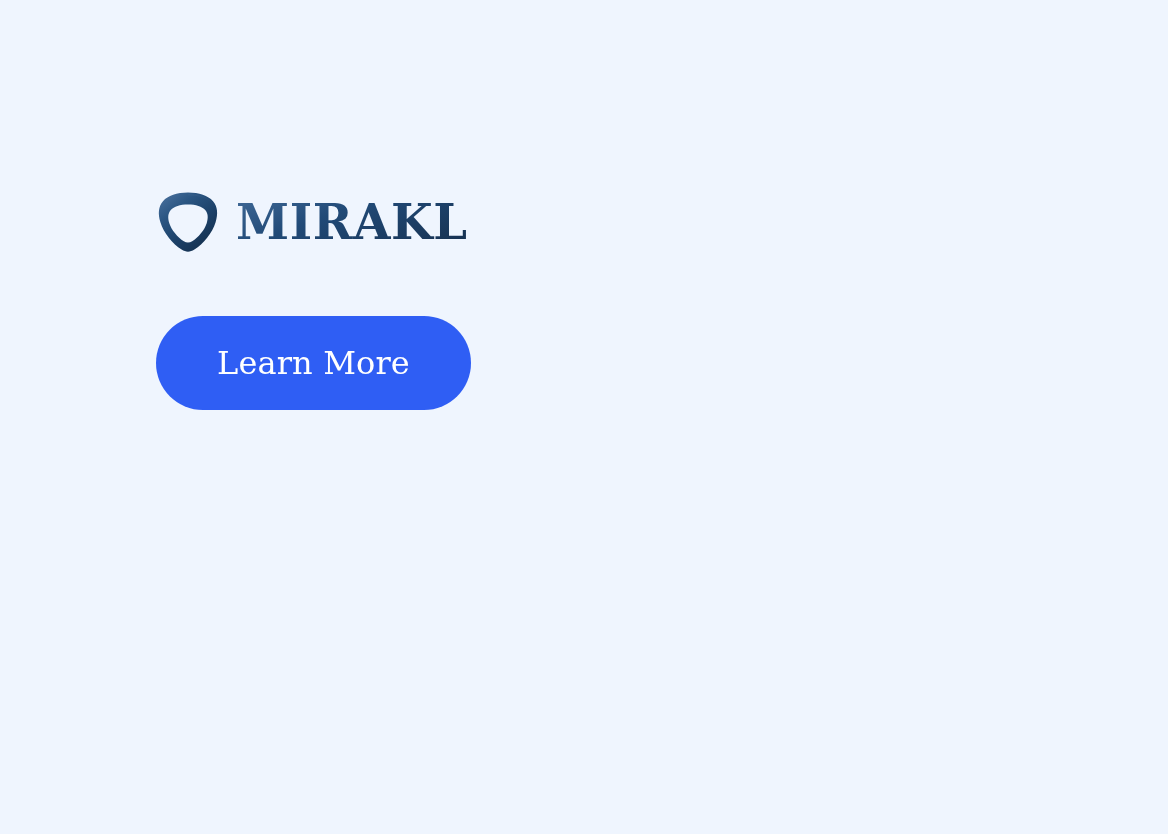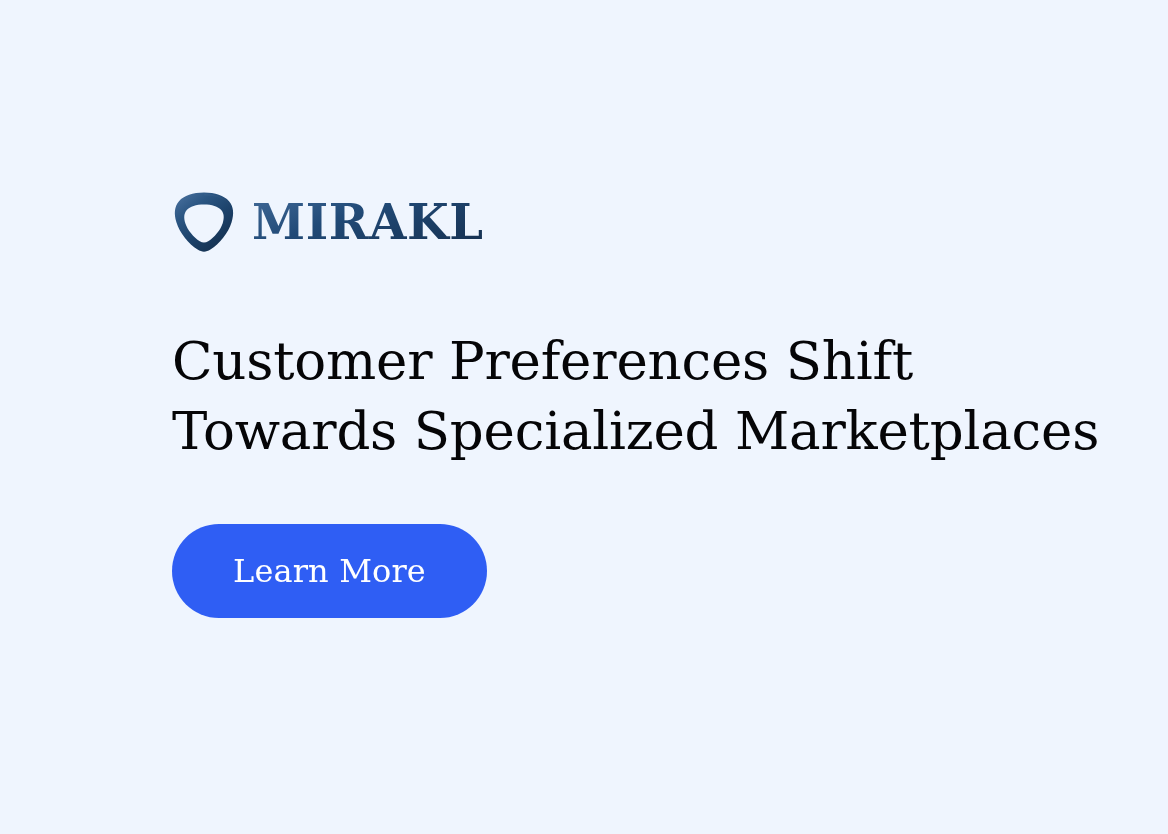--- a/index.html
+++ b/index.html
@@ -19,21 +19,21 @@
   .promo-card {
     position: relative;
     width: 1168px;
     height: 834px;
     background: #eff5fe;
     box-sizing: border-box;
   }
 
   .content-stack {
     position: absolute;
-    left: 172px;
+    left: 156px;
     top: 186px;
     width: 960px;
   }
 
   
   .brand-lockup {
     display: flex;
     align-items: center;
     gap: 16px;
     height: 72px;
@@ -149,20 +149,19 @@
           <path fill="none" stroke="url(#markGradInner)" stroke-width="1.1" opacity="0.45" d="
             M32 4.6
             C 42.6 4.6, 50.9 7.4, 55.6 12.6
             C 59.9 17.5, 60.4 24.2, 58.0 32.2"></path>
         </svg>
       </span>
 
       <span class="brand-wordmark">MIRAKL</span>
     </div>
 
-    <h1 class="headline">Customer Preferences Shift Towards Specialized Marketplaces</h1>
 
     <div class="cta-wrap">
       <a class="cta-button" href="#">Learn More</a>
     </div>
 
   </div>
 </div>
 
 </body></html>

